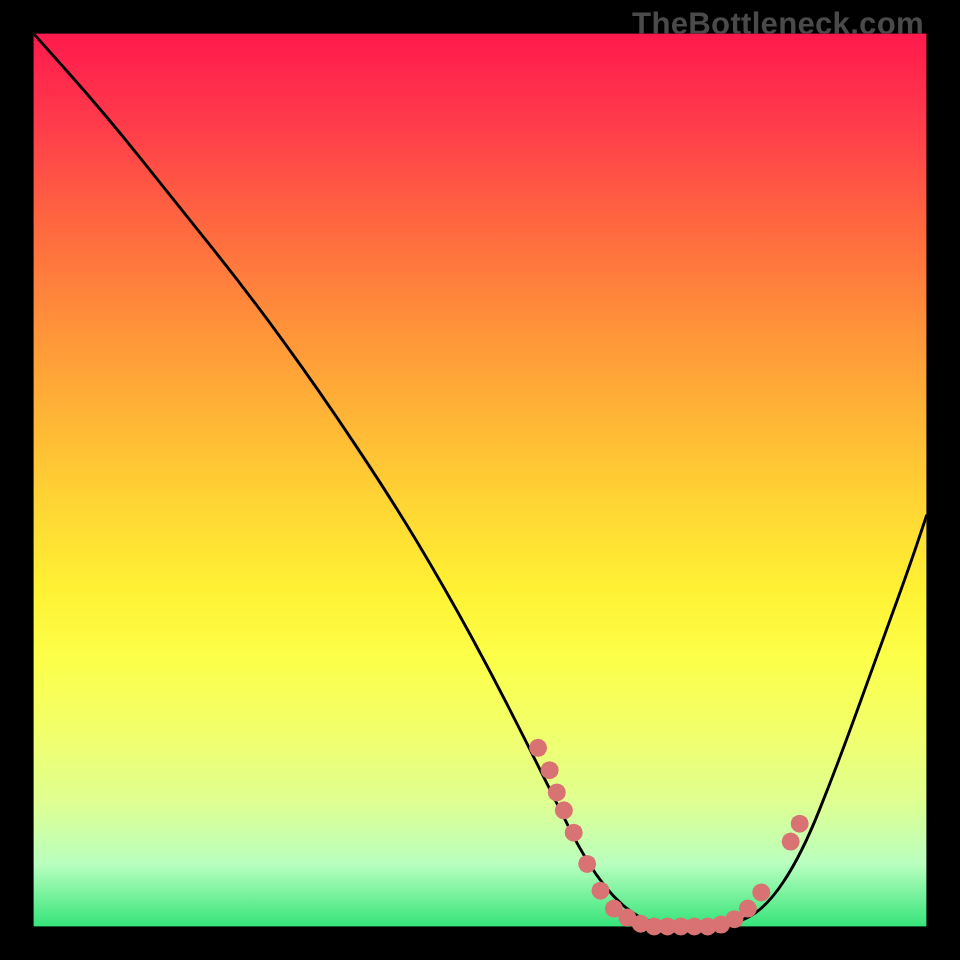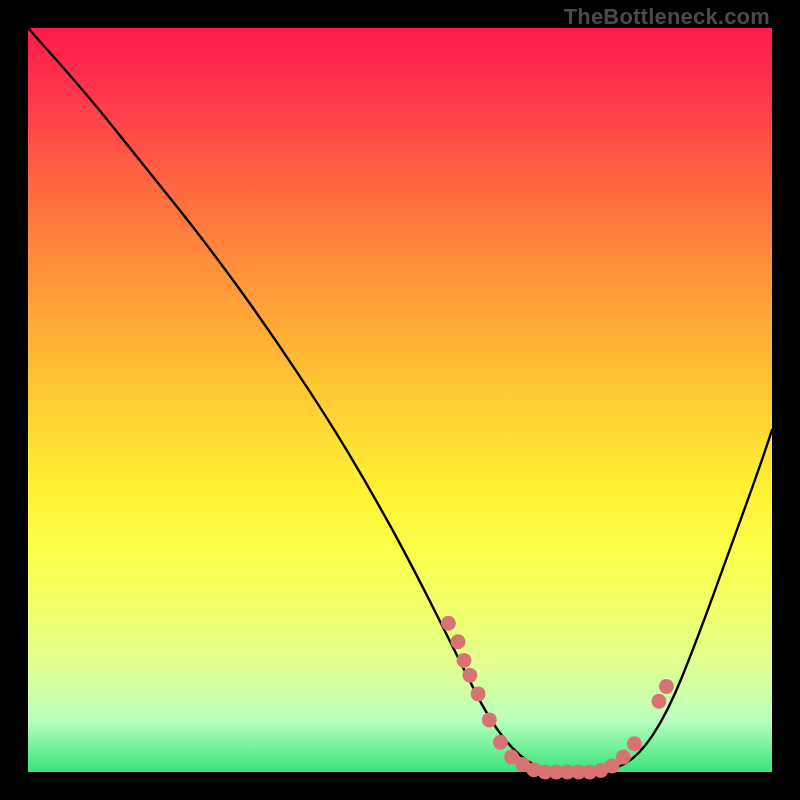--- a/index.html
+++ b/index.html
@@ -38,21 +38,21 @@
       #b9ffbf 93%,
       #36e47a 100%
     );
   }
   .watermark {
     position: absolute;
     top: 4px;
     right: 30px;
     color: #4a4a4a;
     font-family: Arial, Helvetica, sans-serif;
-    font-size: 22px;
+    font-size: 26px;
     font-weight: 600;
     letter-spacing: 0.2px;
   }
   svg.overlay {
     position: absolute;
     left: 0;
     top: 0;
     width: 744px;
     height: 744px;
     overflow: visible;

